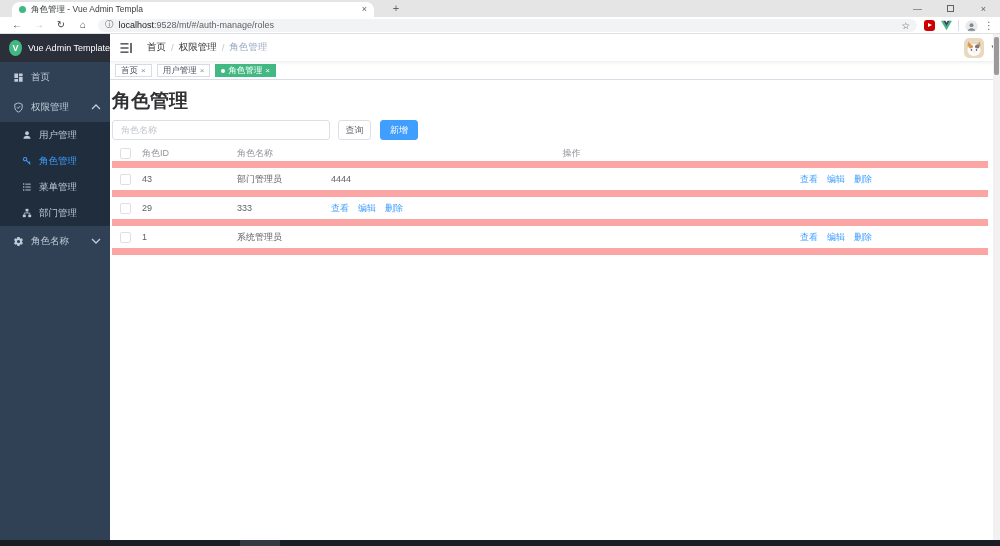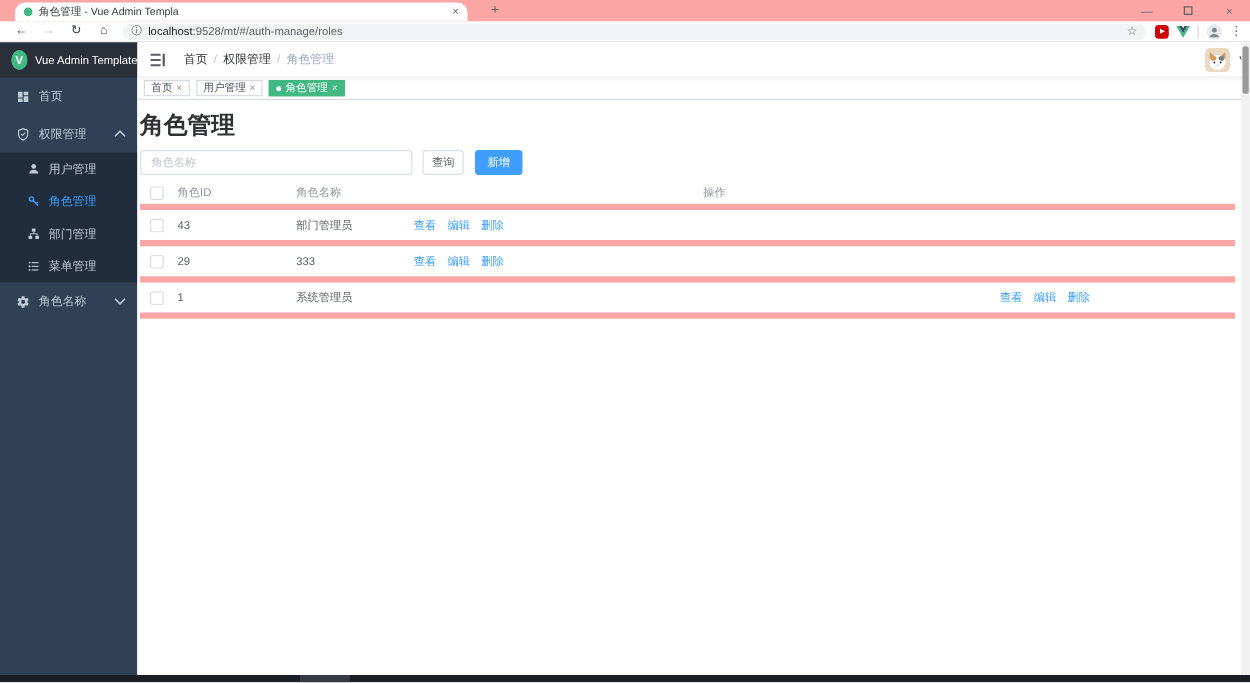--- a/index.html
+++ b/index.html
@@ -1,20 +1,20 @@
 <!DOCTYPE html>
 <html><head>
 <meta charset="utf-8">
 <style>
   * { margin:0; padding:0; box-sizing:border-box; }
   body { font-family:"Liberation Sans","DejaVu Sans",sans-serif; }
   .screen { position:relative; width:1000px; height:546px; background:#fff; overflow:hidden; }
 
   
-  .tabstrip { position:relative; height:17px; background:#fca5a5; }
+  .tabstrip { position:relative; height:17px; background:#e5e5e5; }
   .tab { position:absolute; left:12px; top:2px; width:362px; height:15px; background:#fff;
          border-radius:8px 8px 0 0; display:flex; align-items:center; padding:0 7px; gap:5px; }
   .favicon { width:7px; height:7px; border-radius:50%; background:#42b983; flex:0 0 auto; }
   .tab-title { flex:1; font-size:8.5px; color:#3c4043; white-space:nowrap; overflow:hidden; text-overflow:ellipsis; }
   .tab-close { font-size:9px; color:#5f6368; line-height:1; }
   .newtab { position:absolute; left:388px; top:1px; width:16px; height:15px; text-align:center;
             font-size:11px; color:#5f6368; line-height:15px; }
   .wincontrols { position:absolute; right:0; top:0; height:17px; display:flex; }
   .win-btn { width:33px; height:17px; display:flex; align-items:center; justify-content:center;
              font-size:9px; color:#5f6368; }
@@ -84,21 +84,21 @@
                   padding:0 8px; font-size:9px; color:#606266; outline:none;
                   font-family:"Liberation Sans","DejaVu Sans",sans-serif; }
   .search-input::placeholder { color:#c0c4cc; }
   .btn { height:20px; border-radius:3px; font-size:9px; display:inline-flex; align-items:center;
          justify-content:center; cursor:pointer; font-family:inherit; }
   .btn-plain { width:33px; margin-left:8px; background:#fff; border:1px solid #dcdfe6; color:#606266; }
   .btn-primary { width:38px; margin-left:9px; background:#409eff; border:1px solid #409eff; color:#fff; }
 
   .table { margin-top:6px; }
   .t-header, .t-row { display:grid; grid-template-columns:20px 95px 94px 1fr 198px;
-                      align-items:center; border-bottom:5px solid #fca5a5; }
+                      align-items:center; border-bottom:7px solid #fca5a5; }
   .t-header { height:22px; color:#909399; font-size:9px; }
   .t-row { height:29px; color:#606266; font-size:9px; }
   .t-cell { padding-left:10px; white-space:nowrap; overflow:hidden; }
   .t-cell.cbcell { padding-left:8px; }
   .t-cell.opshead { padding-left:32px;text-align:center; }
   .cb { width:11px; height:11px; border:1px solid #dcdfe6; border-radius:2px; background:#fff;
         display:inline-block; vertical-align:middle; }
   .ops { display:flex; gap:9px; padding-left:10px; }
   .op-link { color:#409eff; font-size:9px; cursor:pointer; }
 
@@ -199,37 +199,37 @@
         </div>
         <div class="menu-item active">
           <svg class="mi" width="10" height="10" viewBox="0 0 24 24" fill="none" stroke="currentColor" stroke-width="2.5">
               <circle cx="7.5" cy="7.5" r="4"></circle>
               <path d="M10.5 10.5L20 20M16.5 16.5l3.2-3.2"></path>
             </svg>
           <span>角色管理</span>
         </div>
         <div class="menu-item">
           <svg class="mi" width="10" height="10" viewBox="0 0 24 24" fill="currentColor">
-              <rect x="8.5" y="2" width="7" height="6"></rect>
-              <rect x="2" y="16" width="7" height="6"></rect>
-              <rect x="15" y="16" width="7" height="6"></rect>
-              <path d="M12 8v4M5.5 16v-4h13v4" stroke="currentColor" stroke-width="1.8" fill="none"></path>
-            </svg>
-          <span>部门管理</span>
-        </div>
-        <div class="menu-item">
-          <svg class="mi" width="10" height="10" viewBox="0 0 24 24" fill="currentColor">
               <circle cx="4" cy="5" r="1.8"></circle>
               <circle cx="4" cy="12" r="1.8"></circle>
               <circle cx="4" cy="19" r="1.8"></circle>
               <rect x="8" y="4" width="13" height="2.2"></rect>
               <rect x="8" y="11" width="13" height="2.2"></rect>
               <rect x="8" y="18" width="13" height="2.2"></rect>
             </svg>
           <span>菜单管理</span>
+        </div>
+        <div class="menu-item">
+          <svg class="mi" width="10" height="10" viewBox="0 0 24 24" fill="currentColor">
+              <rect x="8.5" y="2" width="7" height="6"></rect>
+              <rect x="2" y="16" width="7" height="6"></rect>
+              <rect x="15" y="16" width="7" height="6"></rect>
+              <path d="M12 8v4M5.5 16v-4h13v4" stroke="currentColor" stroke-width="1.8" fill="none"></path>
+            </svg>
+          <span>部门管理</span>
         </div>
       </div>
 
       <div class="menu-item">
         <svg class="mi" width="11" height="11" viewBox="0 0 24 24" fill="currentColor">
             <path d="M19.4 13c.04-.33.06-.66.06-1s-.02-.67-.06-1l2.1-1.65c.19-.15.24-.42.12-.64l-2-3.46c-.12-.22-.39-.3-.61-.22l-2.48 1a7.3 7.3 0 0 0-1.73-1l-.38-2.65A.5.5 0 0 0 13.92 2h-4a.5.5 0 0 0-.5.42l-.38 2.65c-.62.26-1.2.6-1.73 1l-2.48-1a.5.5 0 0 0-.61.22l-2 3.46c-.12.22-.07.49.12.64L4.44 11c-.04.33-.06.66-.06 1s.02.67.06 1l-2.1 1.65a.5.5 0 0 0-.12.64l2 3.46c.12.22.39.3.61.22l2.48-1c.53.4 1.11.74 1.73 1l.38 2.65c.04.24.25.42.5.42h4c.25 0 .46-.18.5-.42l.38-2.65c.62-.26 1.2-.6 1.73-1l2.48 1c.22.08.49 0 .61-.22l2-3.46a.5.5 0 0 0-.12-.64zM12 15.5a3.5 3.5 0 1 1 0-7 3.5 3.5 0 0 1 0 7z"></path>
           </svg>
         <span>角色名称</span>
         <svg class="chev" width="10" height="6" viewBox="0 0 10 6" fill="none" stroke="currentColor" stroke-width="1.3">
             <polyline points="1,1 5,5 9,1"></polyline>
@@ -301,20 +301,21 @@
             <span class="t-cell cbcell"><span class="cb"></span></span>
             <span class="t-cell">角色ID</span>
             <span class="t-cell">角色名称</span>
             <span class="t-cell opshead">操作</span>
           </div>
 
           <div class="t-row">
             <span class="t-cell cbcell"><span class="cb"></span></span>
             <span class="t-cell">43</span>
             <span class="t-cell">部门管理员</span>
+            <span class="t-cell">4444</span>
             <span class="ops">
               <span class="op-link">查看</span>
               <span class="op-link">编辑</span>
               <span class="op-link">删除</span>
             </span>
           </div>
 
           <div class="t-row">
             <span class="t-cell cbcell"><span class="cb"></span></span>
             <span class="t-cell">29</span>

